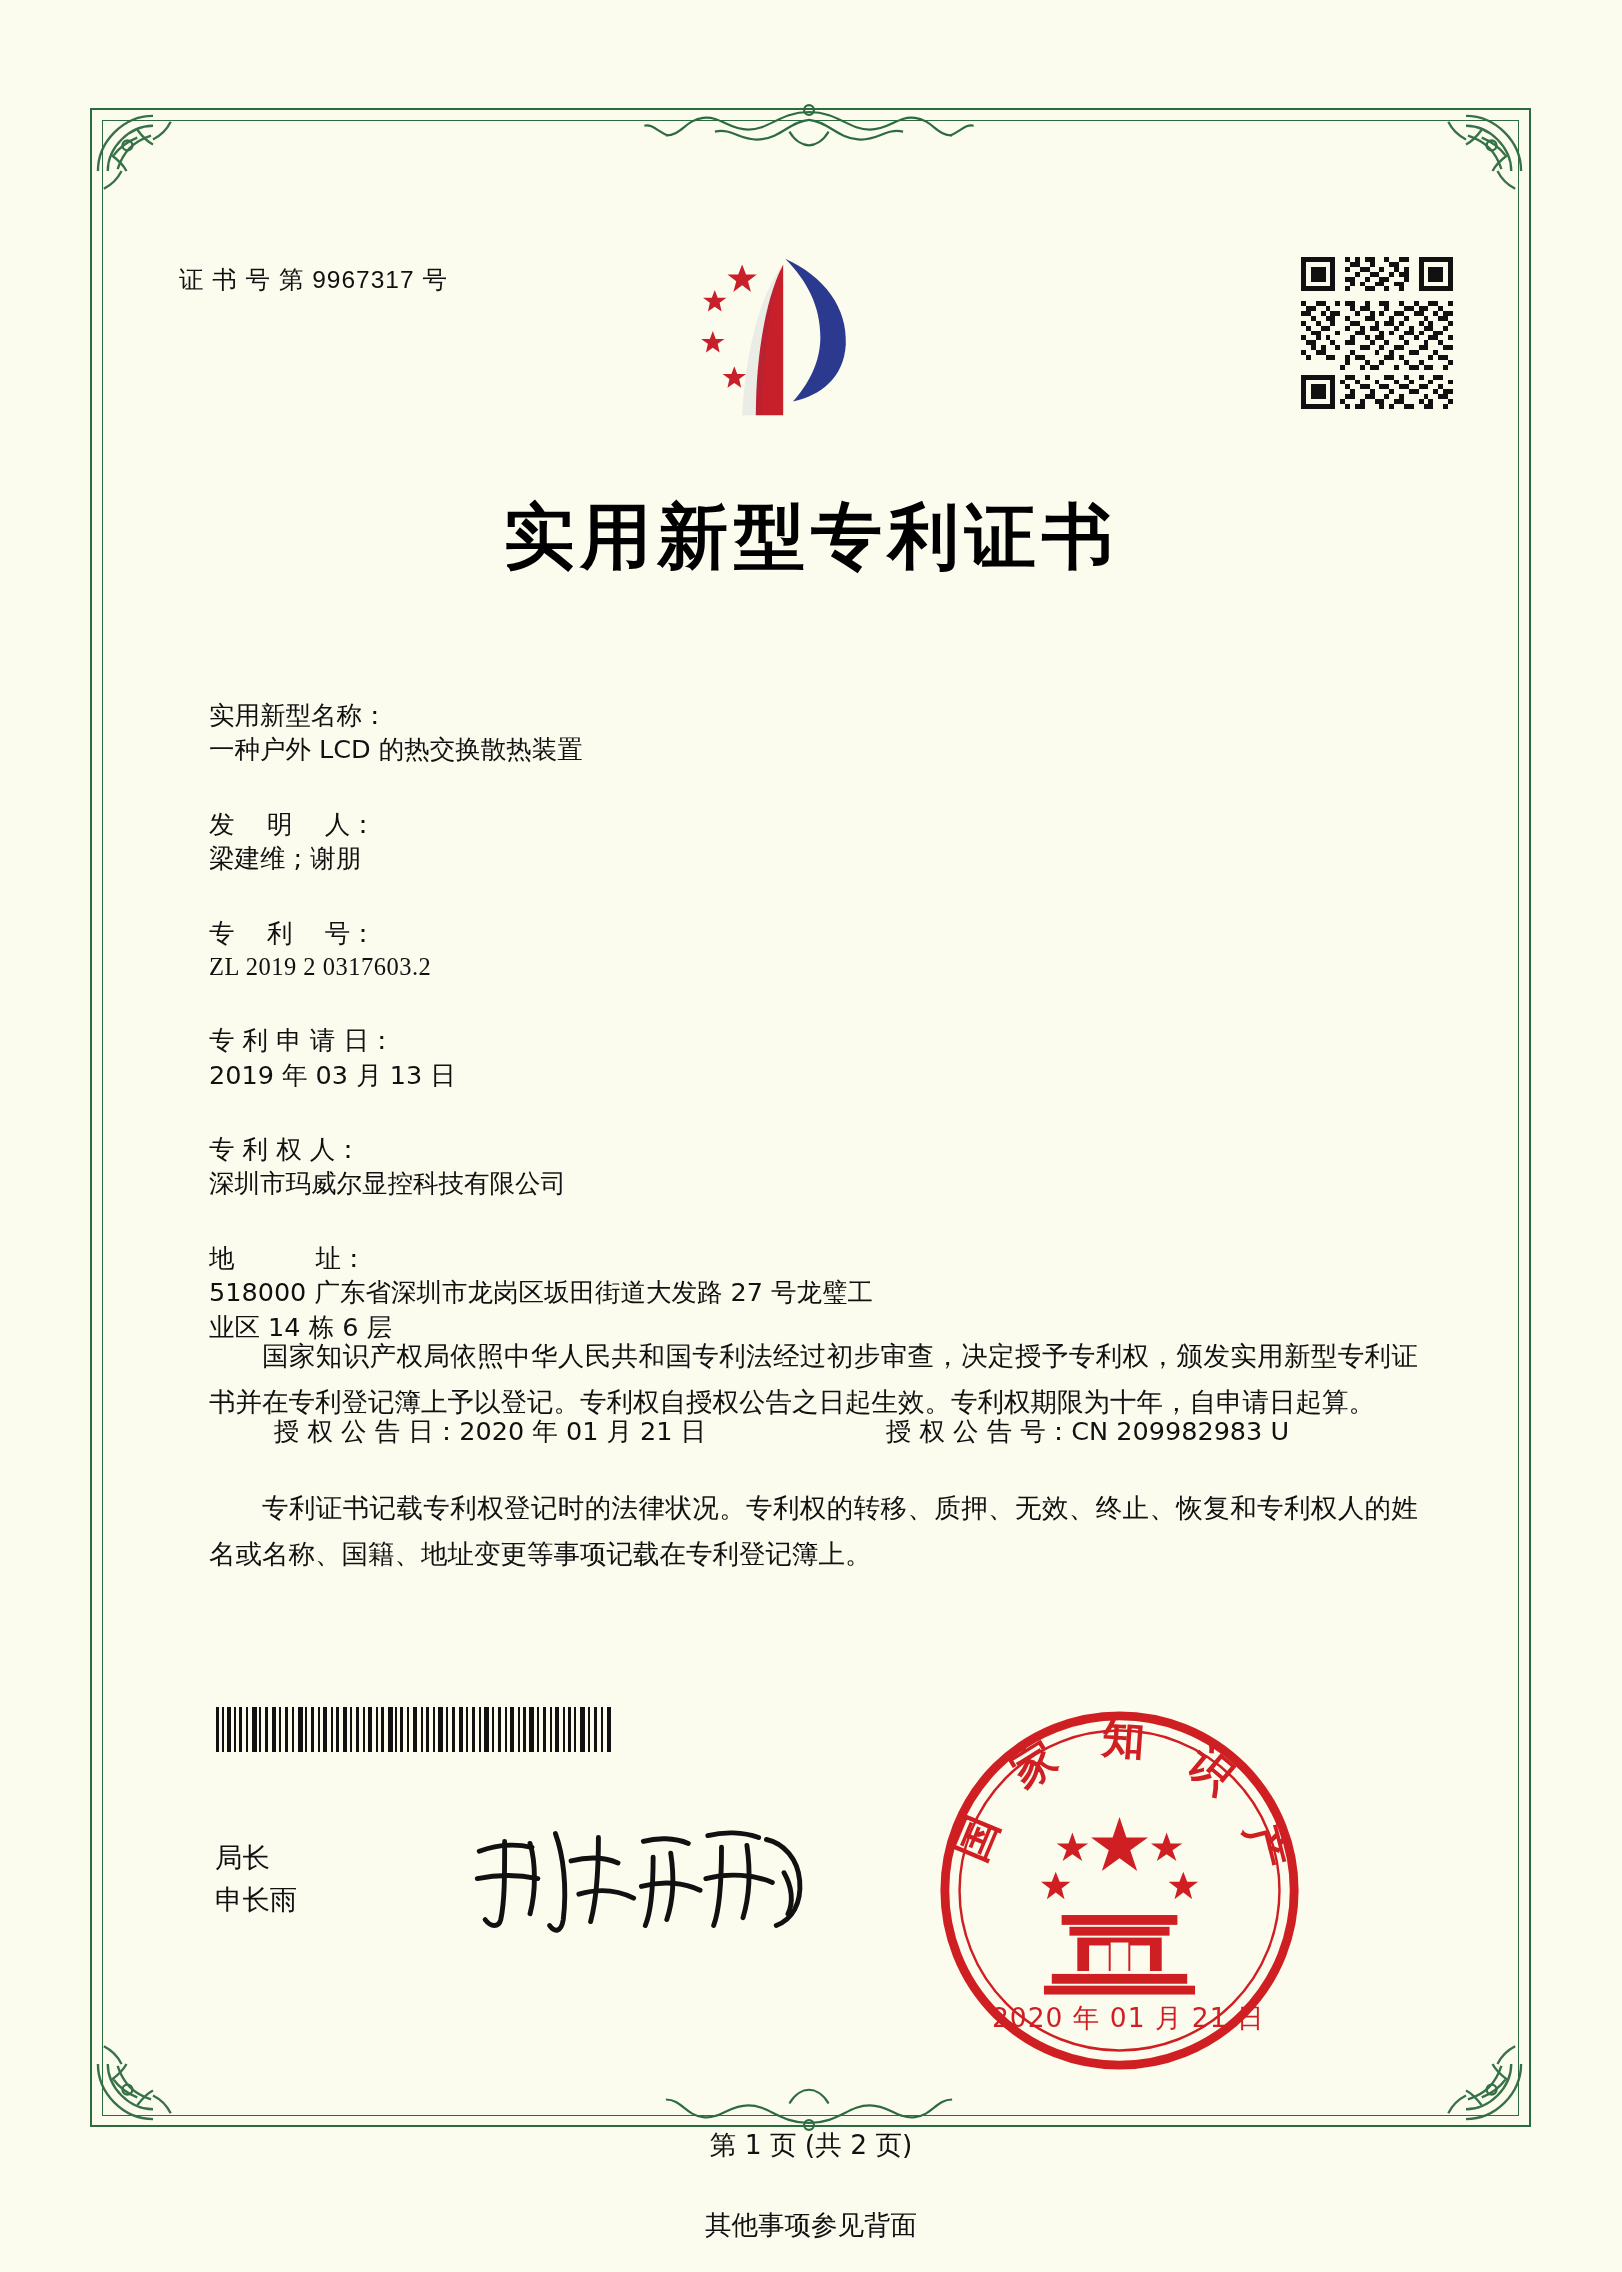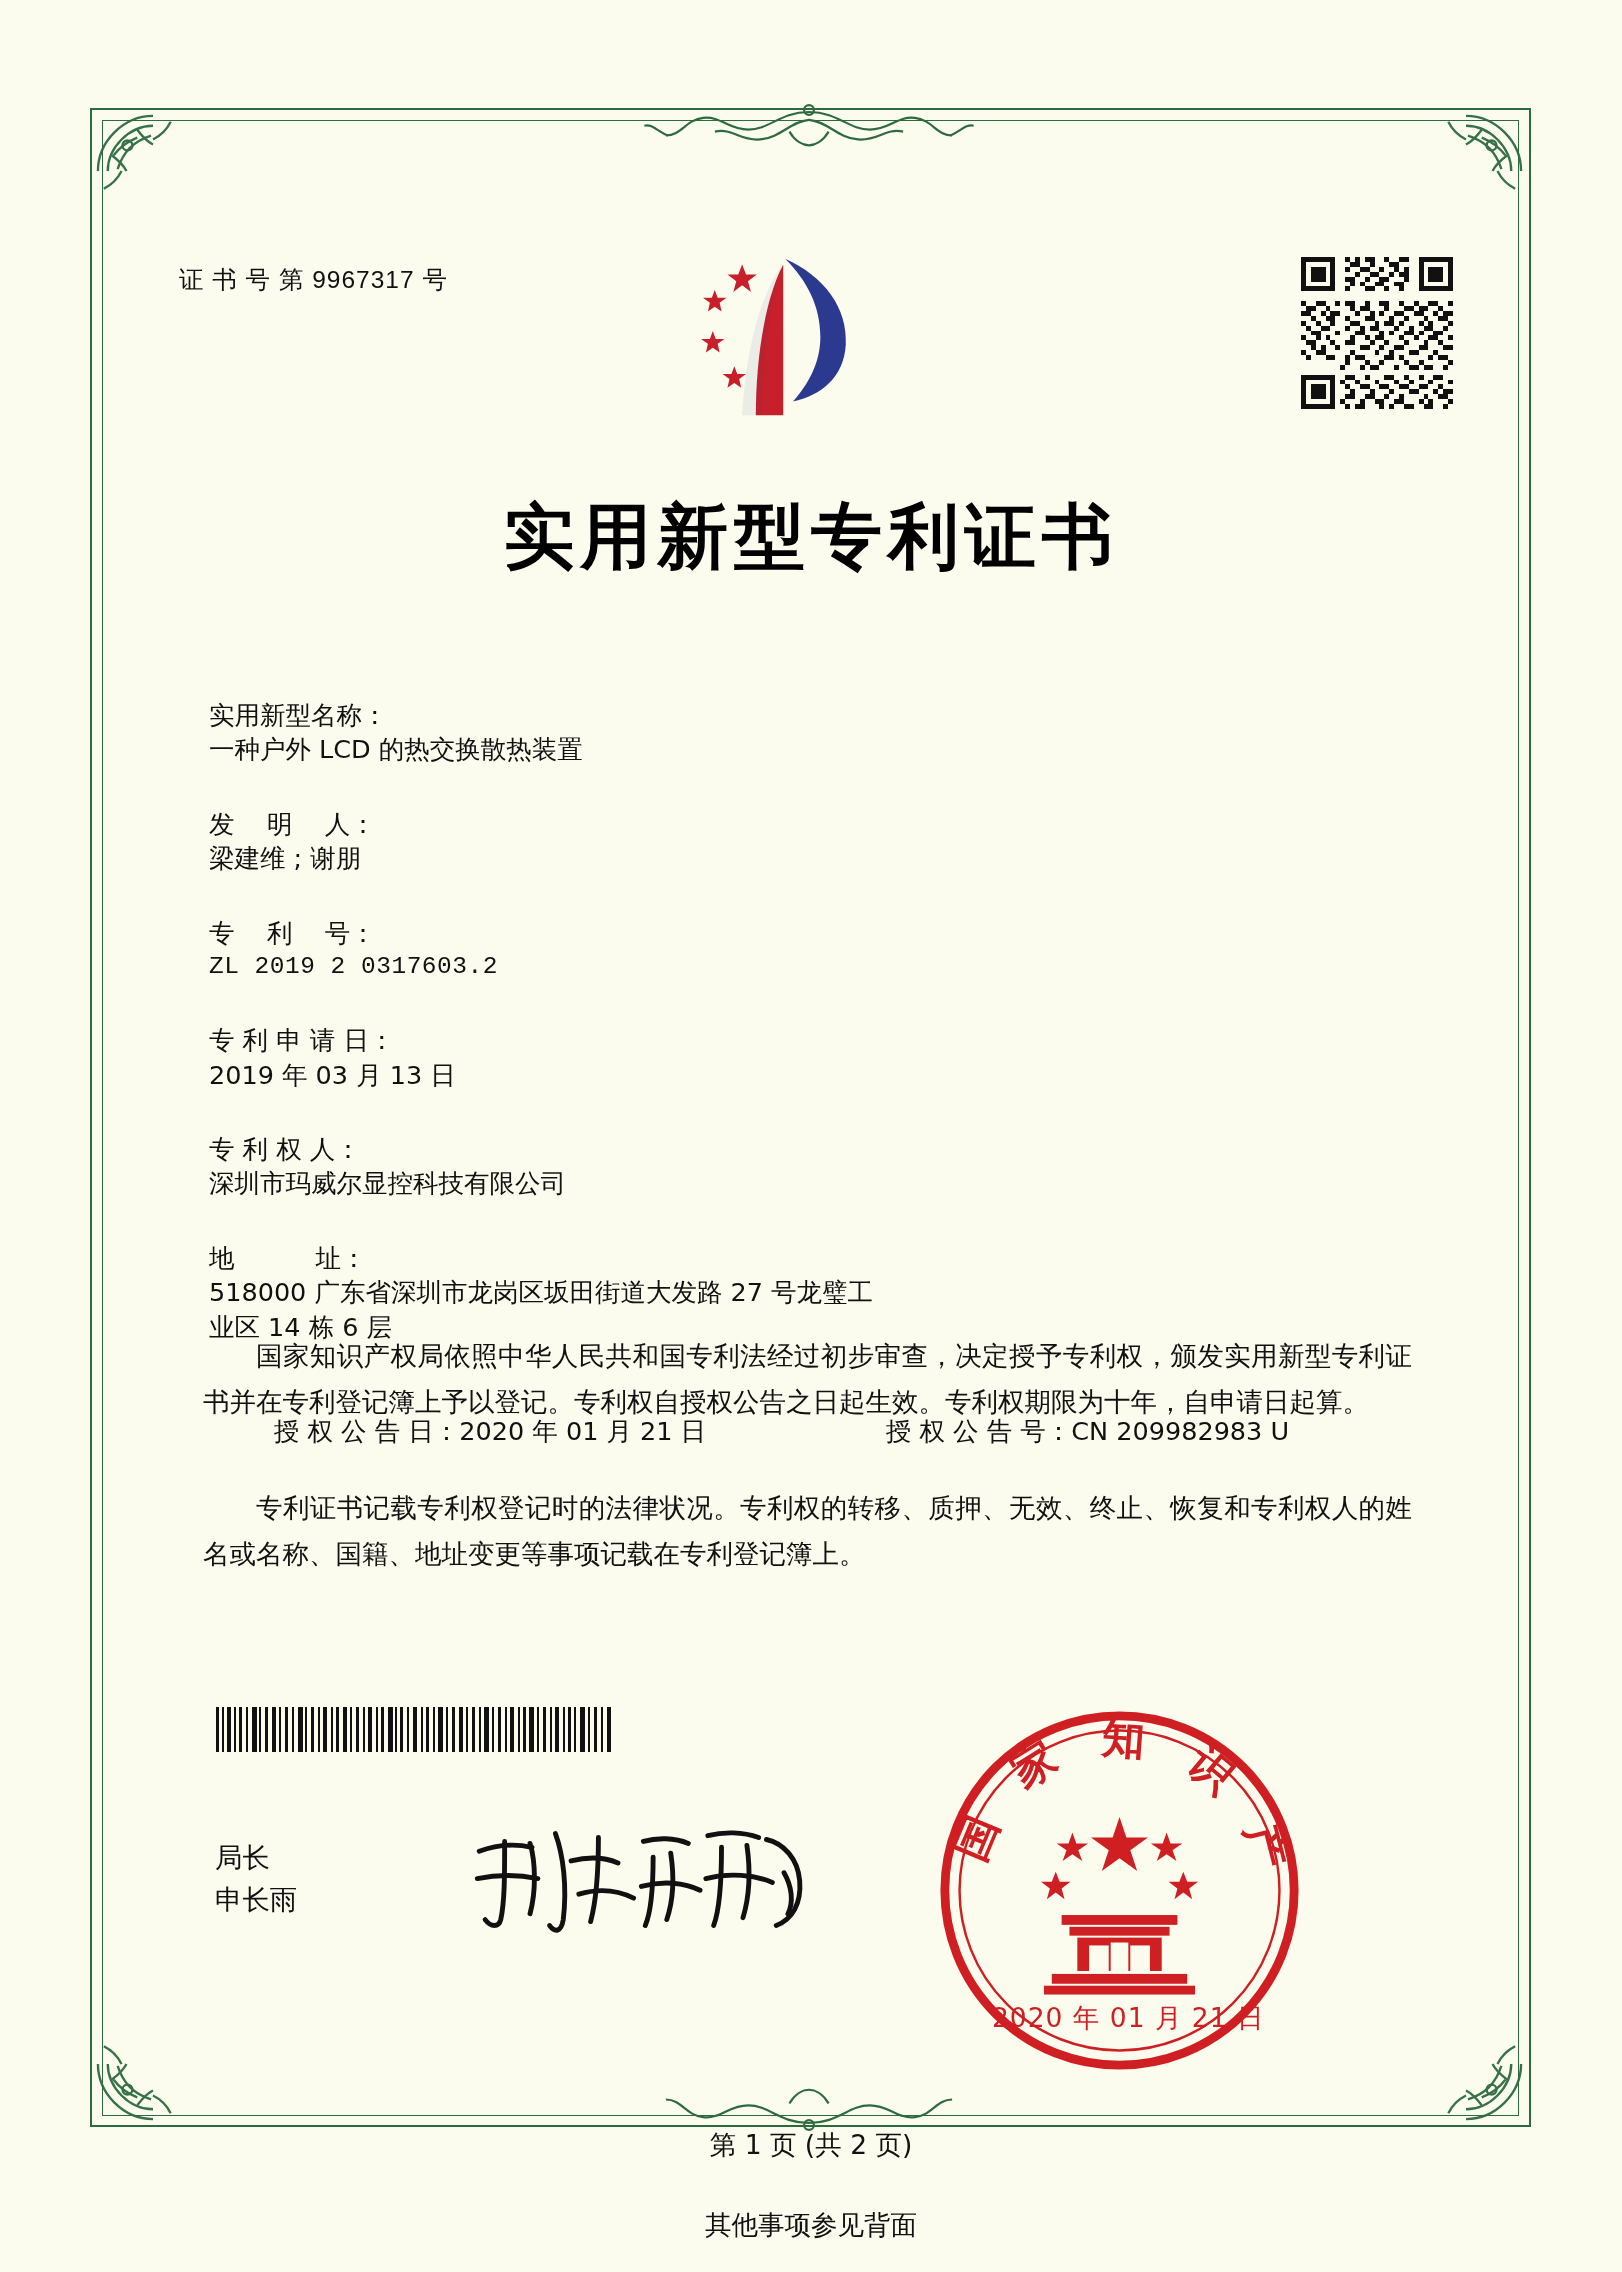--- a/index.html
+++ b/index.html
@@ -114,21 +114,21 @@
     flex: 0 0 auto;
     font-family: "DejaVu Sans", sans-serif;
     font-size: 25.5px;
   }
   .field-value {
     flex: 1 1 auto;
     font-family: "DejaVu Sans", sans-serif;
     font-size: 25.5px;
   }
   .field-value.mono {
-    font-family: Liberation Mono, monospace;
+    font-family: Liberation Serif, serif;
     font-size: 24.5px;
     letter-spacing: 0.5px;
   }
   .addr-line2 {
     margin-left: 0;
     font-family: "DejaVu Sans", sans-serif;
     font-size: 25.5px;
   }
 
   .row-announce {
@@ -137,21 +137,21 @@
     margin-bottom: 33px;
     font-family: "DejaVu Sans", sans-serif;
     gap: 24px;
   }
   .announce-left { width: 588px; white-space: pre; }
   .announce-right { white-space: pre; }
 
   
   .para {
     position: absolute;
-    left: 203px;
+    left: 209px;
     width: 1209px;
     font-size: 26.5px;
     line-height: 1.72;
     text-align: justify;
     color: #111;
     font-family: "DejaVu Sans", sans-serif;
     text-indent: 53px;
   }
   .para1 { top: 1333px; }
   .para2 { top: 1460px; margin-top: 25px; }

